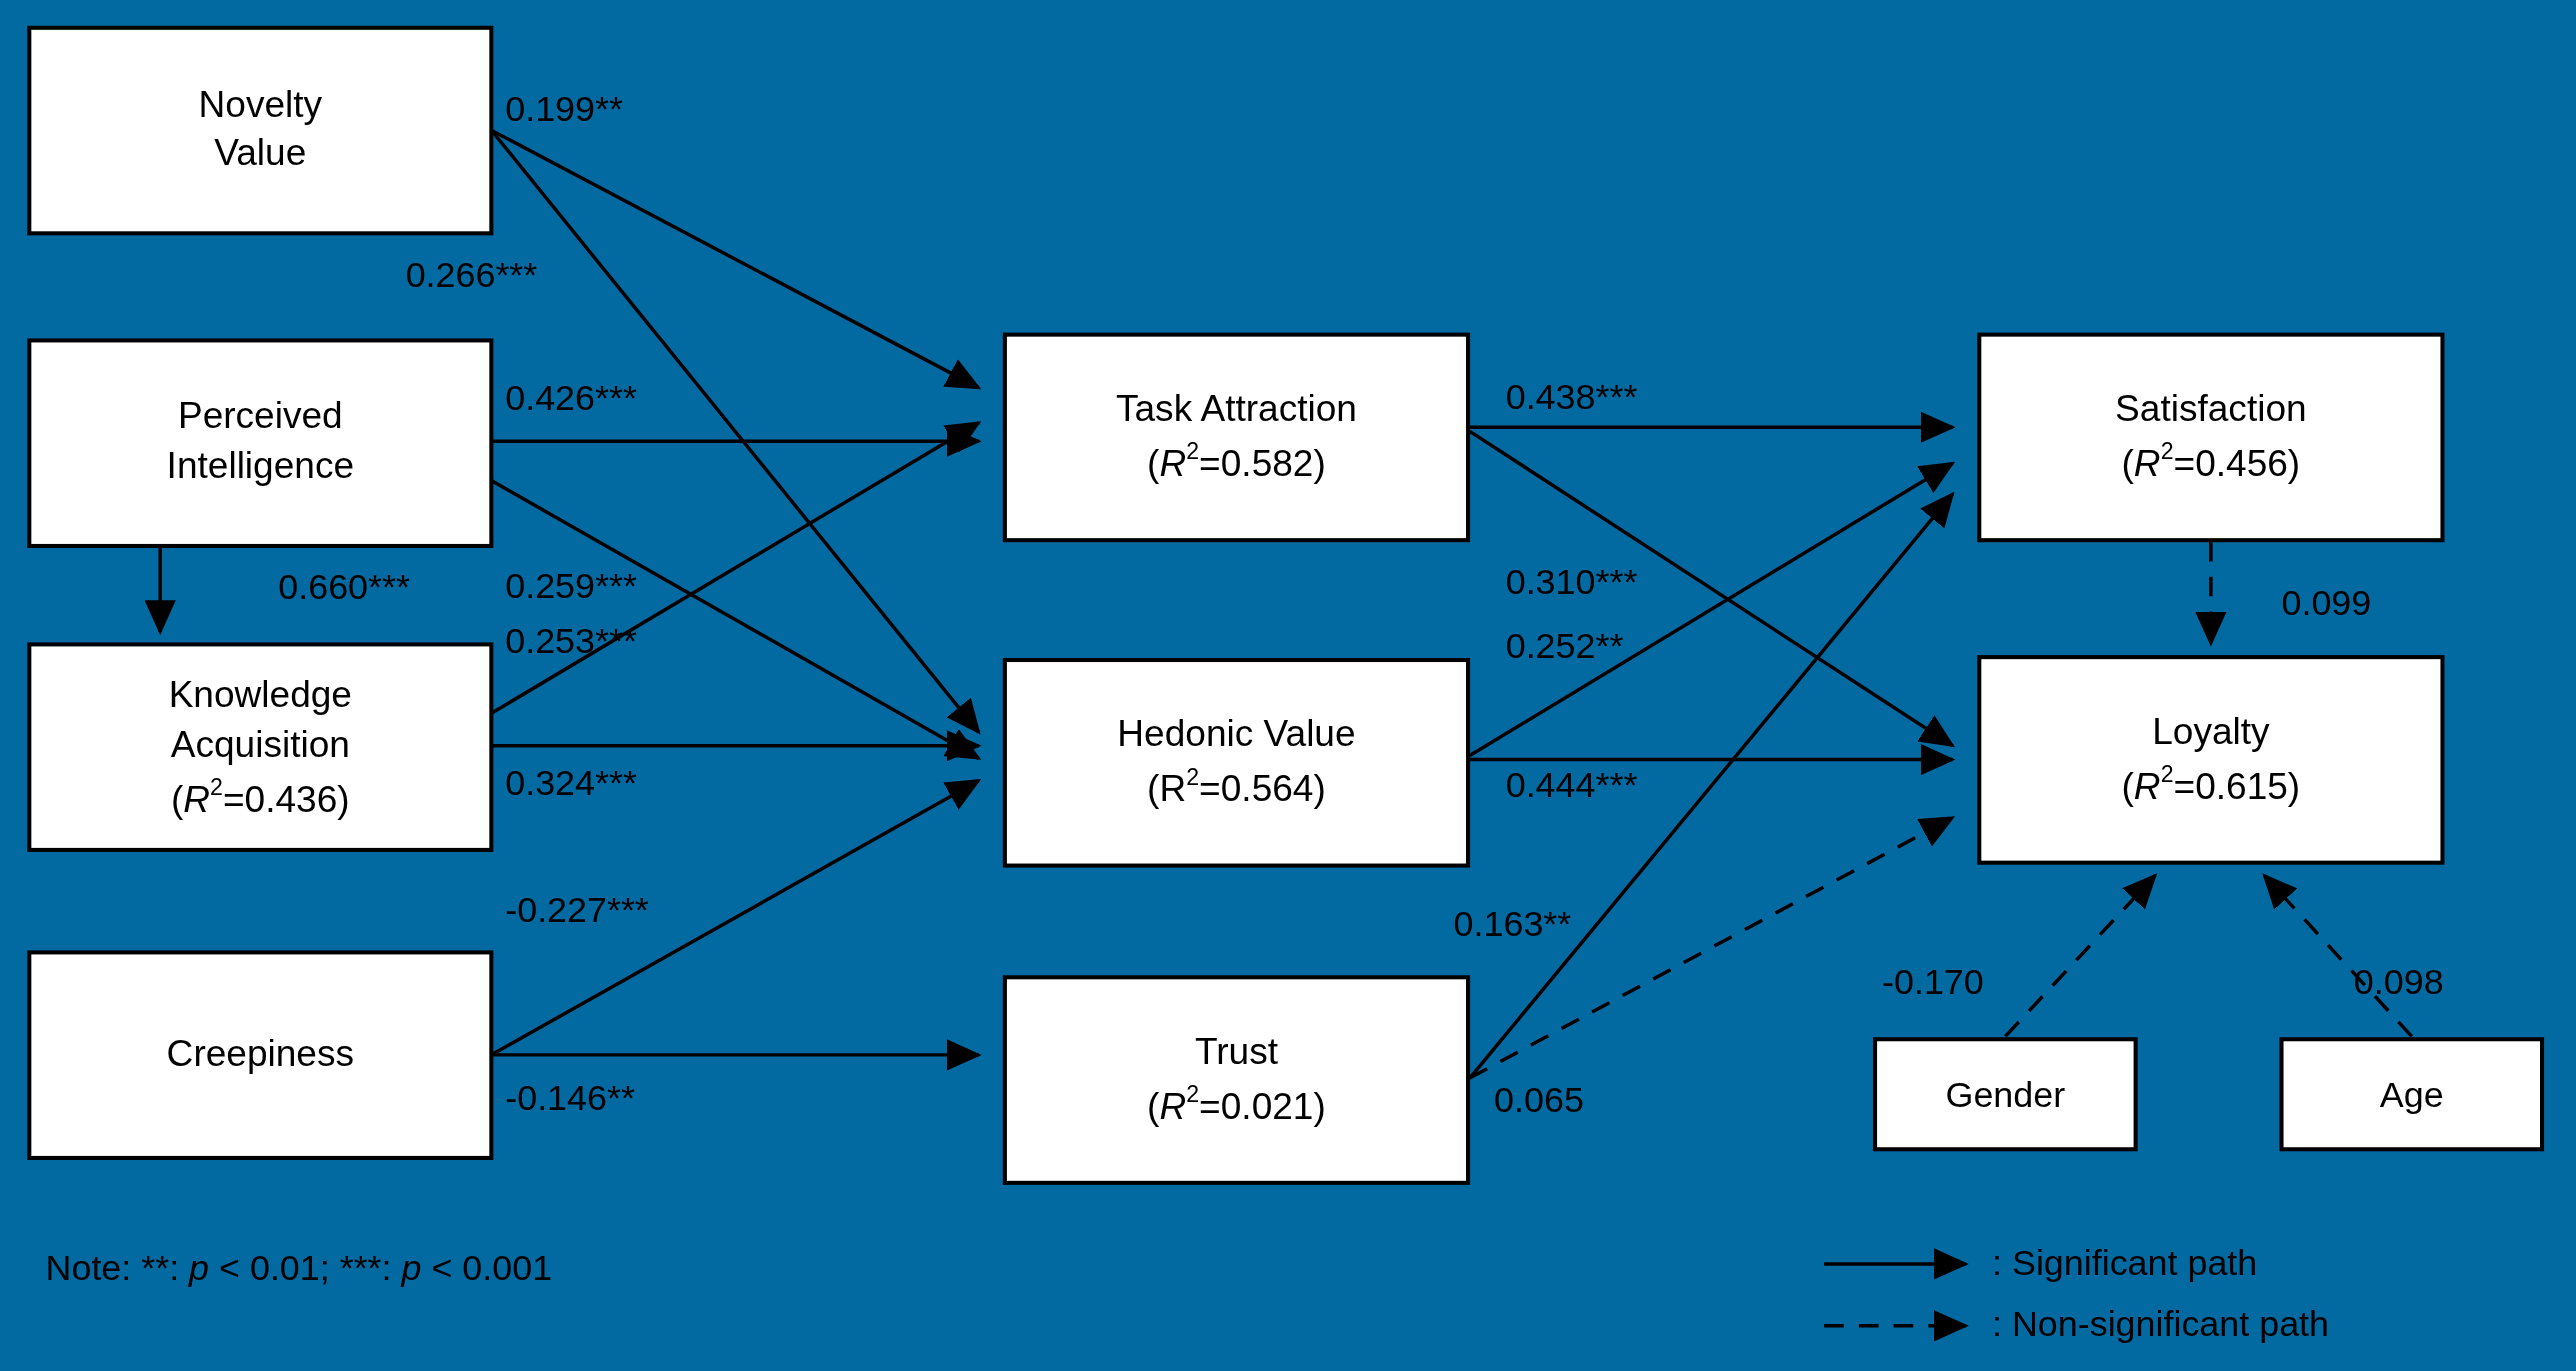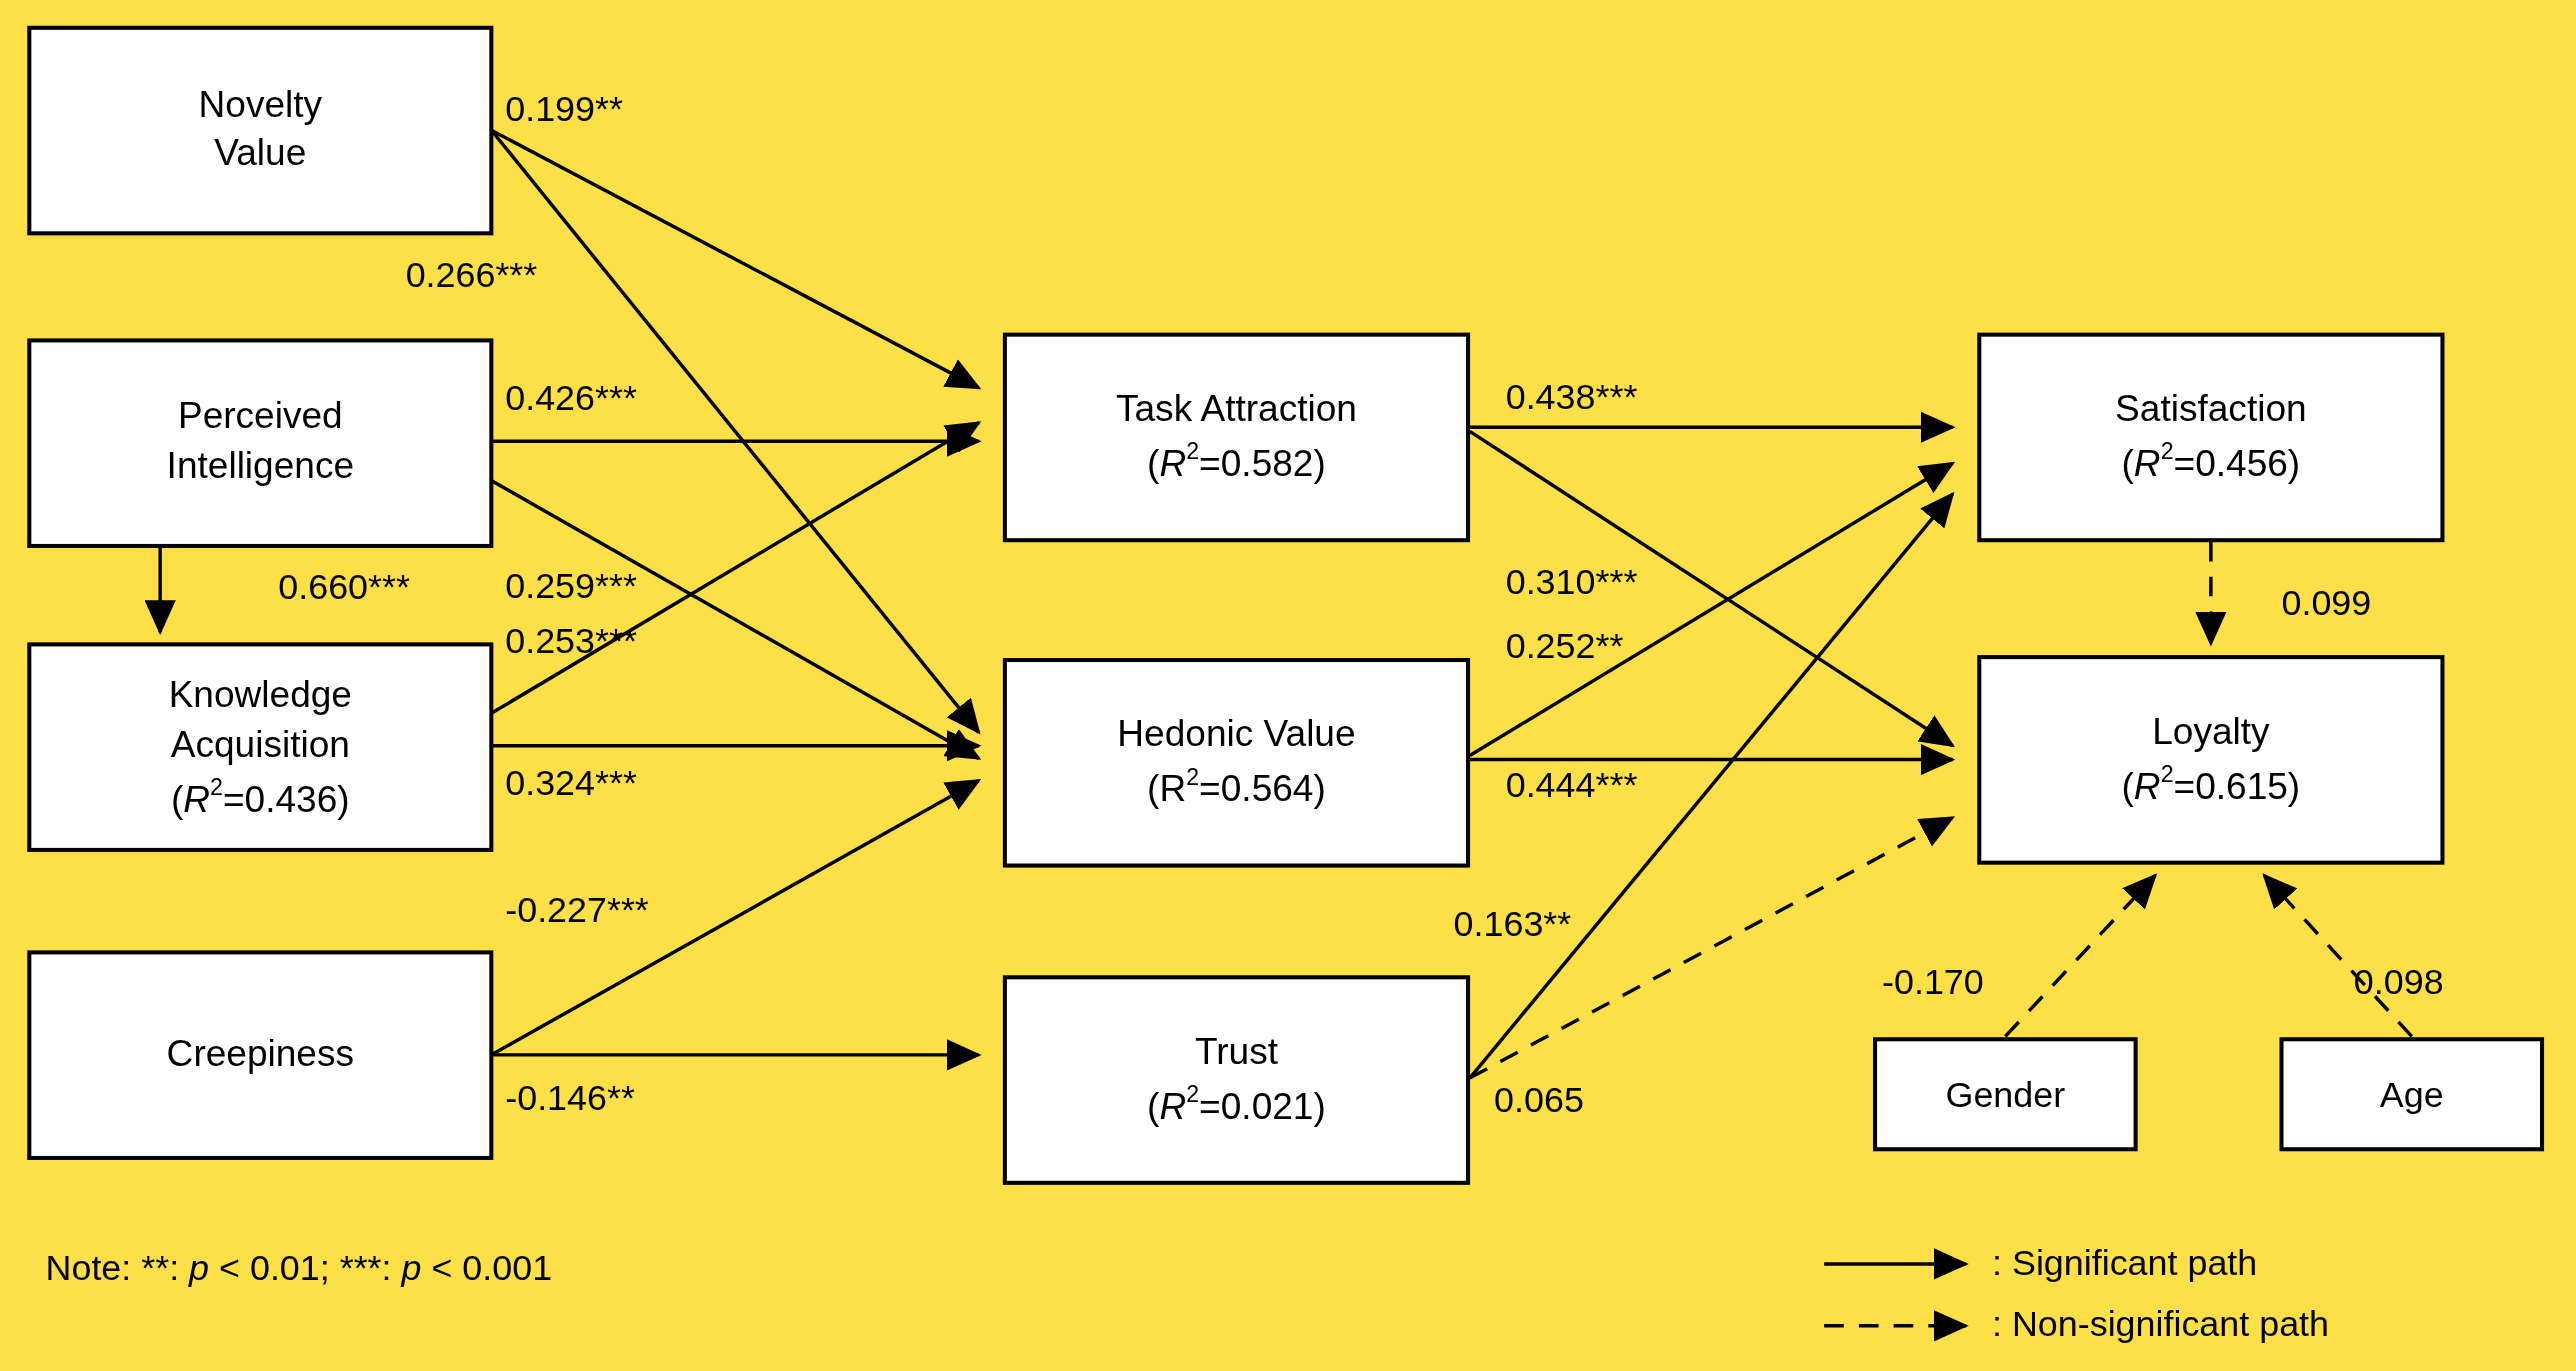--- a/index.html
+++ b/index.html
@@ -8,21 +8,21 @@
     background: #ffffff;
   }
   body {
     font-family: "Liberation Sans", sans-serif;
     color: #000000;
   }
   #stage {
     position: relative;
     width: 2576px;
     height: 1371px;
-    background: #fde047;
+    background: #0369a1;
     overflow: hidden;
   }
   svg.diagram {
     position: absolute;
     left: 0;
     top: 0;
     width: 2576px;
     height: 1371px;
   }
   .node-rect {

